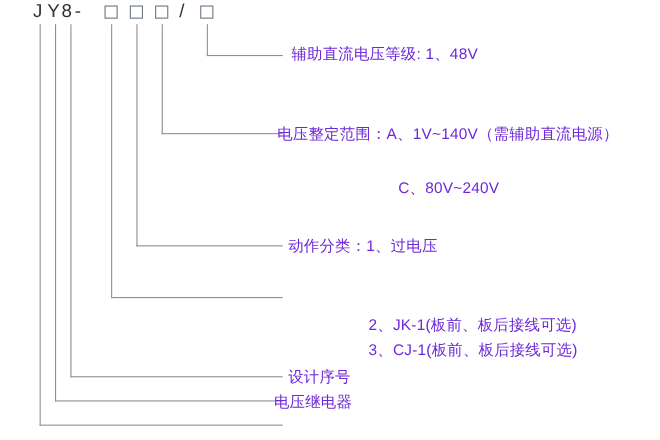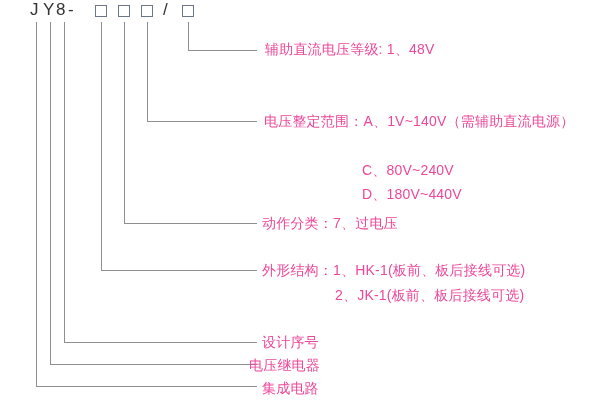--- a/index.html
+++ b/index.html
@@ -32,21 +32,21 @@
     position: absolute;
     top: 22px;
     border-left: 1.5px solid #8f8f8f;
     border-bottom: 1.5px solid #8f8f8f;
   }
   
   .row {
     position: absolute;
     font-size: 14px;
     line-height: 18px;
-    color: #ec4899;
+    color: #6d28d9;
     white-space: nowrap;
     letter-spacing: 0.2px;
   }
 </style>
 </head>
 <body>
 
 <div id="diagram">
 
   <span class="mchar" style="left:30px">J</span>
@@ -62,26 +62,24 @@
   <div class="conn" style="left:188px; width:68px;  height:28px"></div>
   <div class="conn" style="left:147px; width:109px; height:99px"></div>
   <div class="conn" style="left:124px; width:132px; height:201px"></div>
   <div class="conn" style="left:101px; width:155px; height:248px"></div>
   <div class="conn" style="left:64px;  width:192px; height:320px"></div>
   <div class="conn" style="left:50px;  width:206px; height:342px"></div>
   <div class="conn" style="left:36px;  width:220px; height:364px"></div>
 
   <div class="row" style="left:265px; top:40px">辅助直流电压等级: 1、48V</div>
 
-  <div class="row" style="left:264px; top:112px">电压整定范围：A、1V~140V（需辅助直流电源）</div>
+  <div class="row" style="left:252px; top:112px">电压整定范围：A、1V~140V（需辅助直流电源）</div>
   <div class="row" style="left:362px; top:161px">C、80V~240V</div>
-  <div class="row" style="left:362px; top:185px">D、180V~440V</div>
 
-  <div class="row" style="left:262px; top:214px">动作分类：7、过电压</div>
+  <div class="row" style="left:262px; top:214px">动作分类：1、过电压</div>
 
-  <div class="row" style="left:262px; top:261px">外形结构：1、HK-1(板前、板后接线可选)</div>
   <div class="row" style="left:335px; top:286px">2、JK-1(板前、板后接线可选)</div>
+  <div class="row" style="left:335px; top:309px">3、CJ-1(板前、板后接线可选)</div>
 
   <div class="row" style="left:262px; top:333px">设计序号</div>
   <div class="row" style="left:249px; top:356px">电压继电器</div>
-  <div class="row" style="left:262px; top:379px">集成电路</div>
 
 </div>
 
 </body></html>

